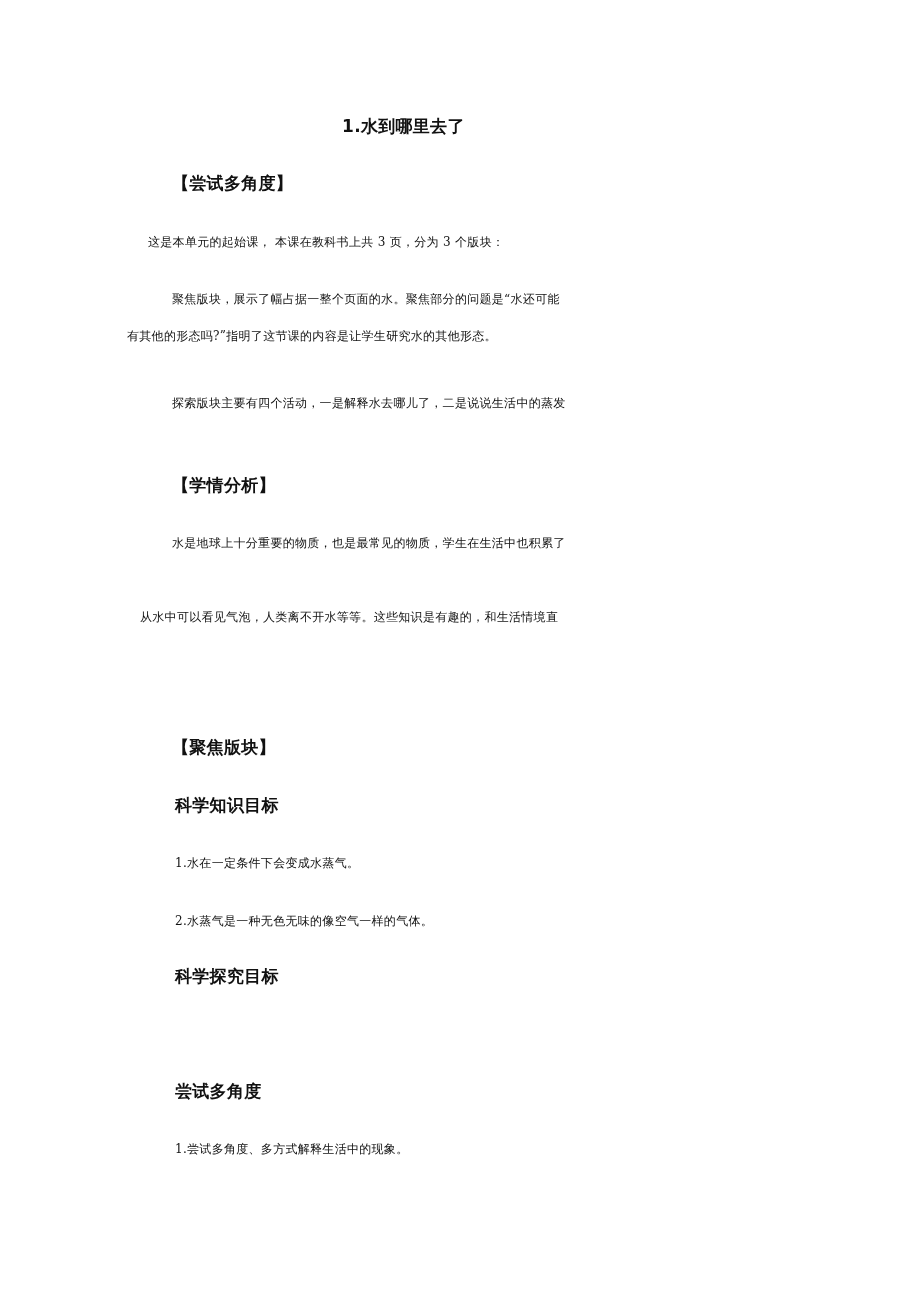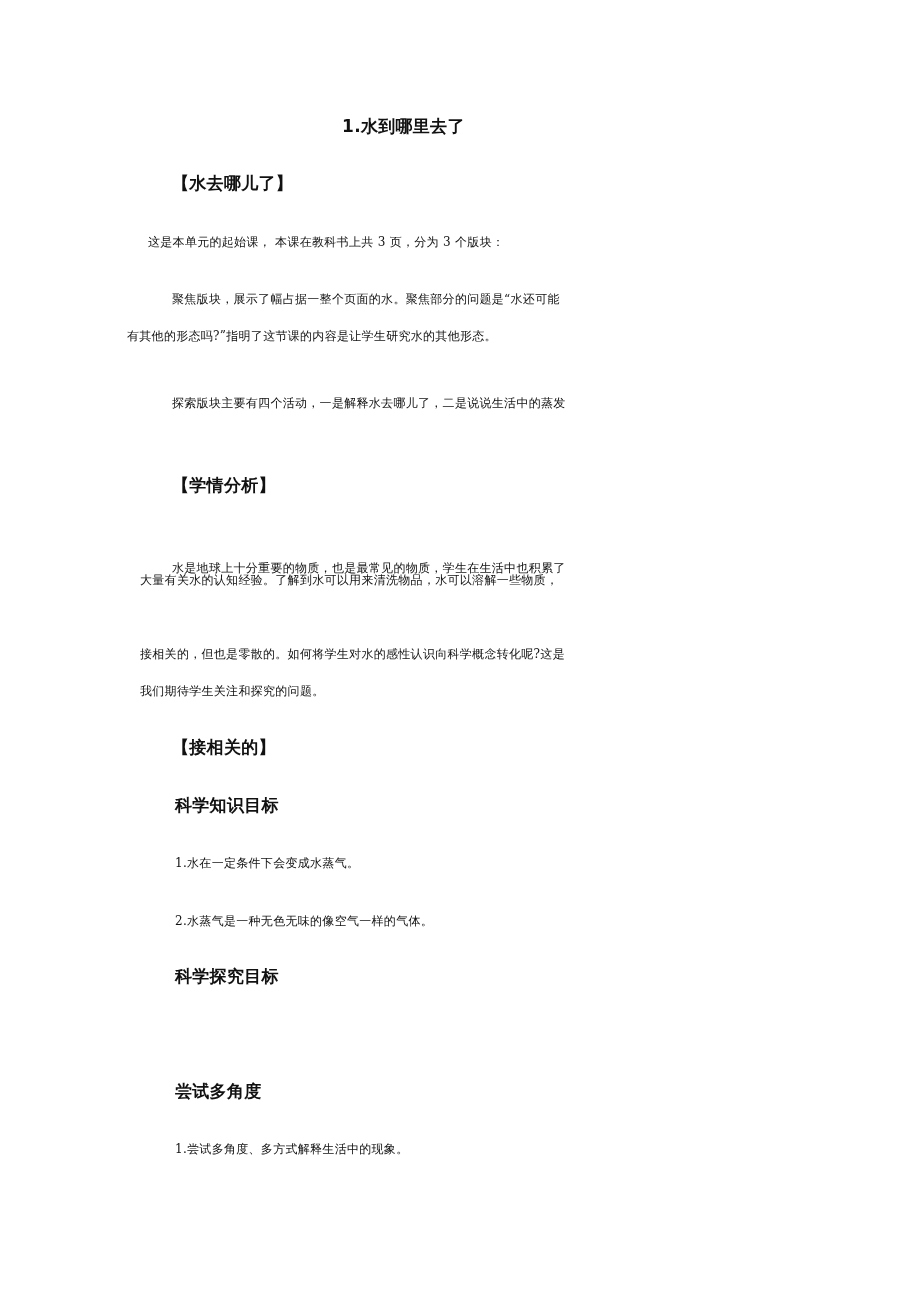--- a/index.html
+++ b/index.html
@@ -44,37 +44,35 @@
       font-size: 12px;
     }
   </style>
 </head>
 <body>
 
 <div class="page">
 
   <div class="line title" style="left:342px; top:115px;">1.水到哪里去了</div>
 
-  <div class="line heading" style="left:172px; top:172px;">【水去哪儿了】</div>
+  <div class="line heading" style="left:172px; top:172px;">【尝试多角度】</div>
 
   <div class="line body-text" style="left:148px; top:231px;">这是本单元的起始课，  本课在教科书上共 3 页，分为 3 个版块：</div>
 
   <div class="line body-text" style="left:172px; top:288px;">聚焦版块，展示了幅占据一整个页面的水。聚焦部分的问题是“水还可能</div>
   <div class="line body-text" style="left:127px; top:325px;">有其他的形态吗?”指明了这节课的内容是让学生研究水的其他形态。</div>
 
   <div class="line body-text" style="left:172px; top:384px;margin-top:8px;">探索版块主要有四个活动，一是解释水去哪儿了，二是说说生活中的蒸发</div>
 
   <div class="line heading" style="left:172px; top:474px;">【学情分析】</div>
 
-  <div class="line body-text" style="left:172px; top:532px;margin-top:25px;">水是地球上十分重要的物质，也是最常见的物质，学生在生活中也积累了</div>
-  <div class="line body-text" style="left:140px; top:569px;">大量有关水的认知经验。了解到水可以用来清洗物品，水可以溶解一些物质，</div>
-  <div class="line body-text" style="left:140px; top:643px;">接相关的，但也是零散的。如何将学生对水的感性认识向科学概念转化呢?这是</div>
-  <div class="line body-text" style="left:140px; top:680px;">我们期待学生关注和探究的问题。</div>
+  <div class="line body-text" style="left:172px; top:532px;">水是地球上十分重要的物质，也是最常见的物质，学生在生活中也积累了</div>
+  <div class="line body-text" style="left:140px; top:606px;">从水中可以看见气泡，人类离不开水等等。这些知识是有趣的，和生活情境直</div>
 
-  <div class="line heading" style="left:172px; top:736px;">【接相关的】</div>
+  <div class="line heading" style="left:172px; top:736px;">【聚焦版块】</div>
 
   <div class="line heading" style="left:175px; top:794px;">科学知识目标</div>
 
   <div class="line body-text" style="left:175px; top:852px;">1.水在一定条件下会变成水蒸气。</div>
 
   <div class="line body-text" style="left:175px; top:910px;">2.水蒸气是一种无色无味的像空气一样的气体。</div>
 
   <div class="line heading" style="left:175px; top:965px;">科学探究目标</div>
 
 

